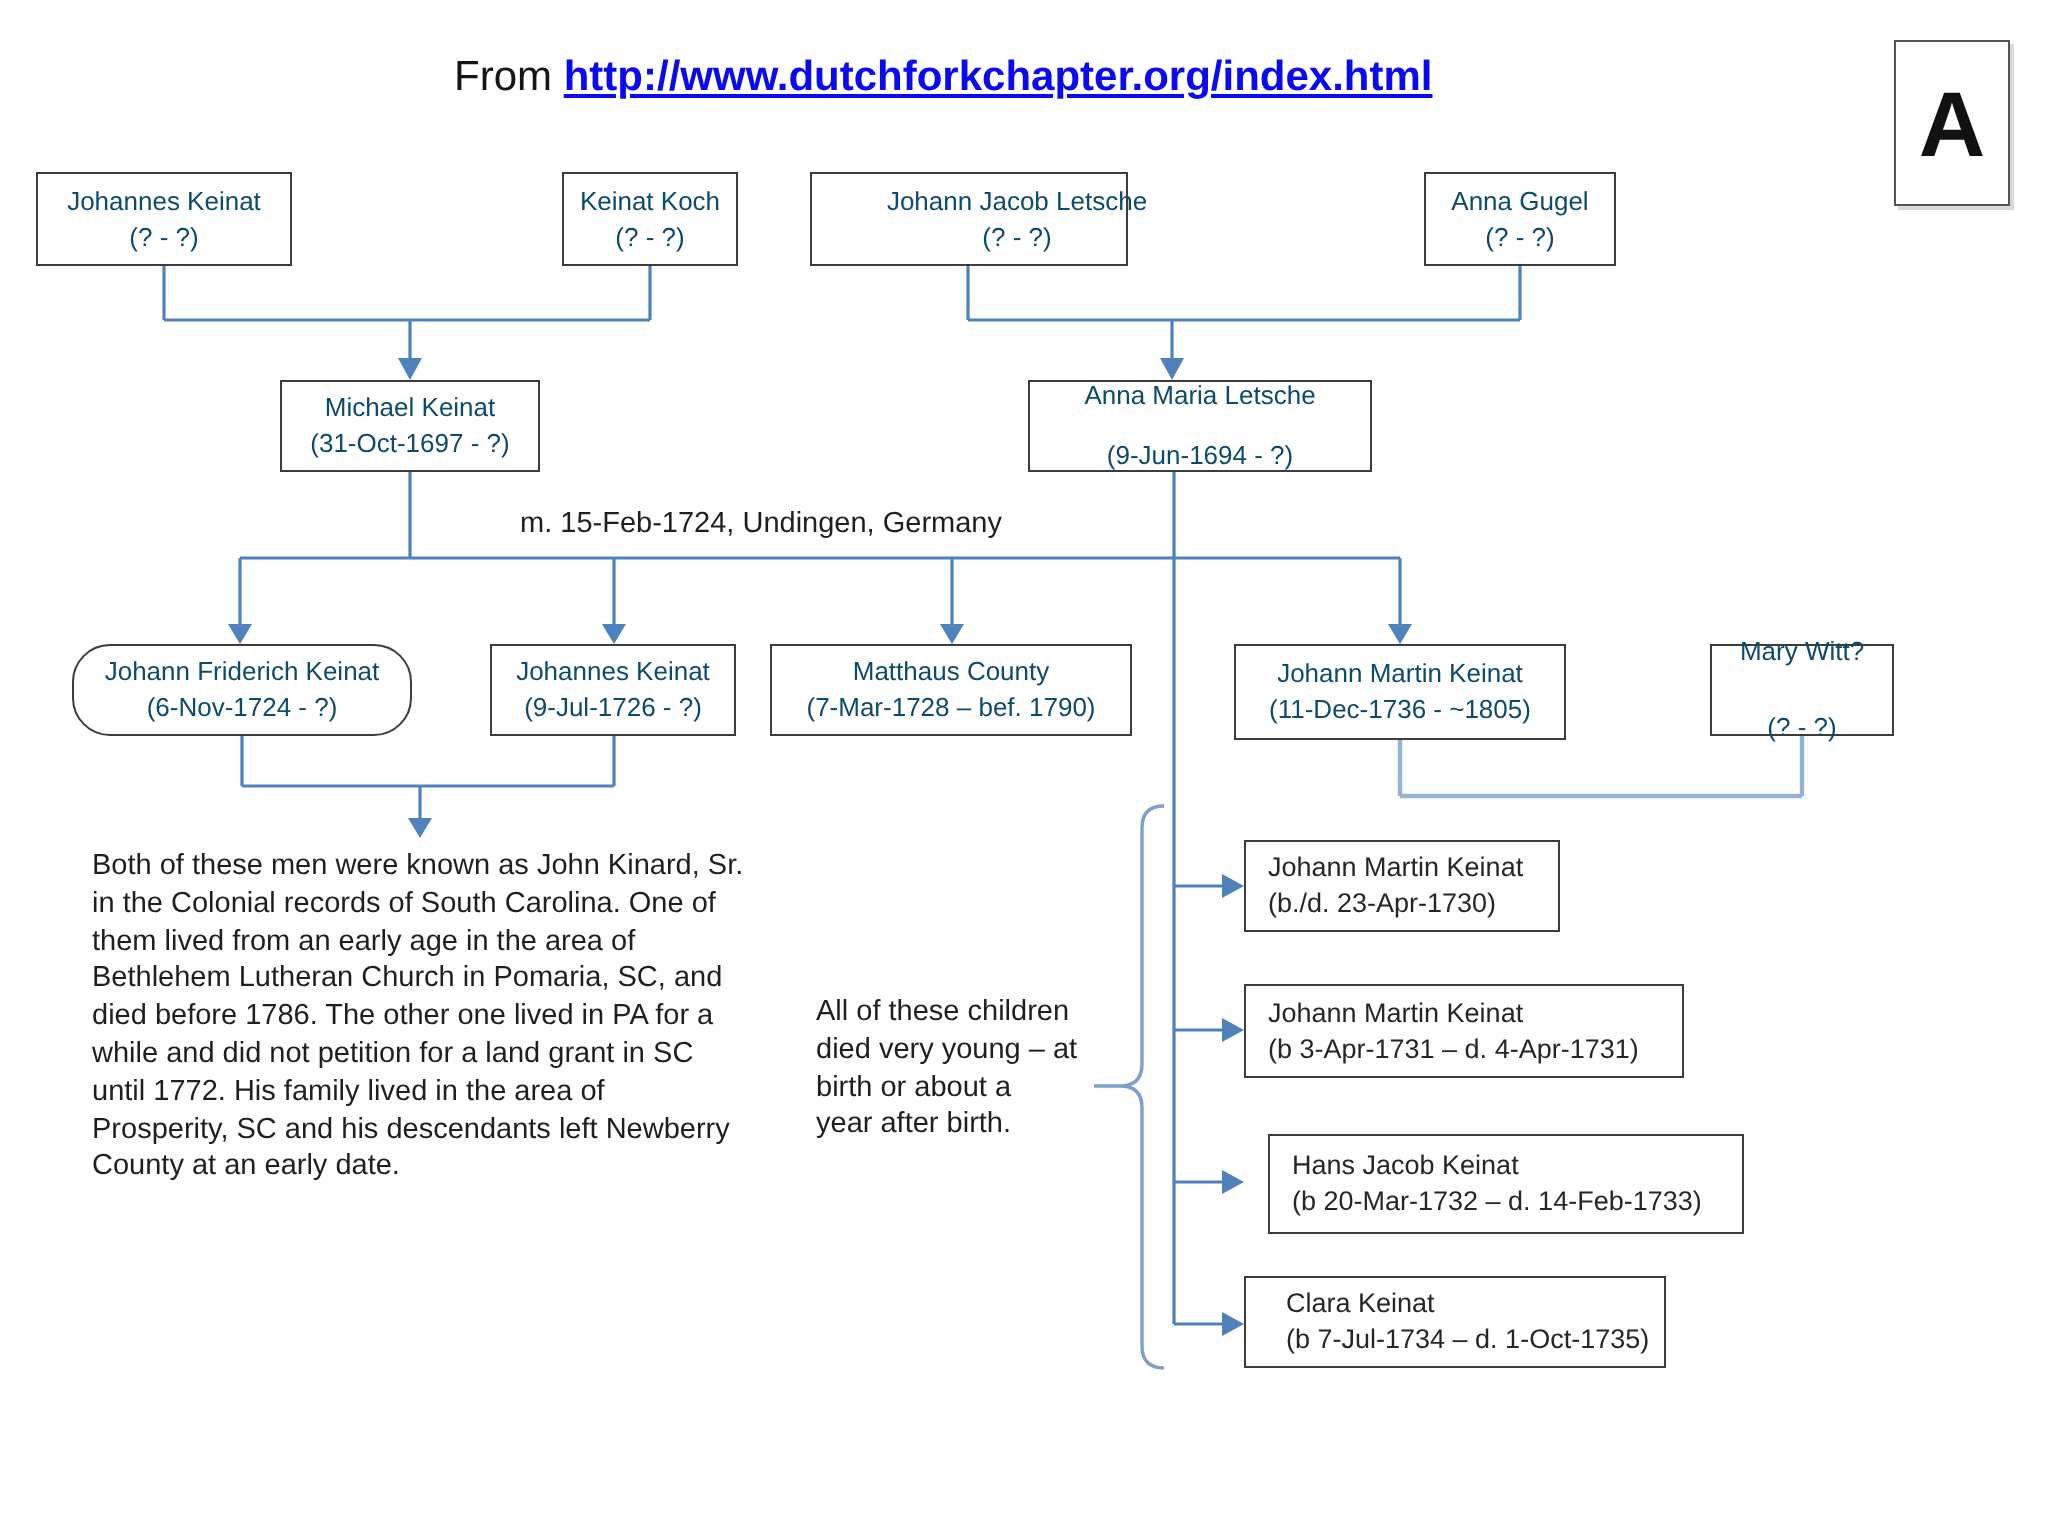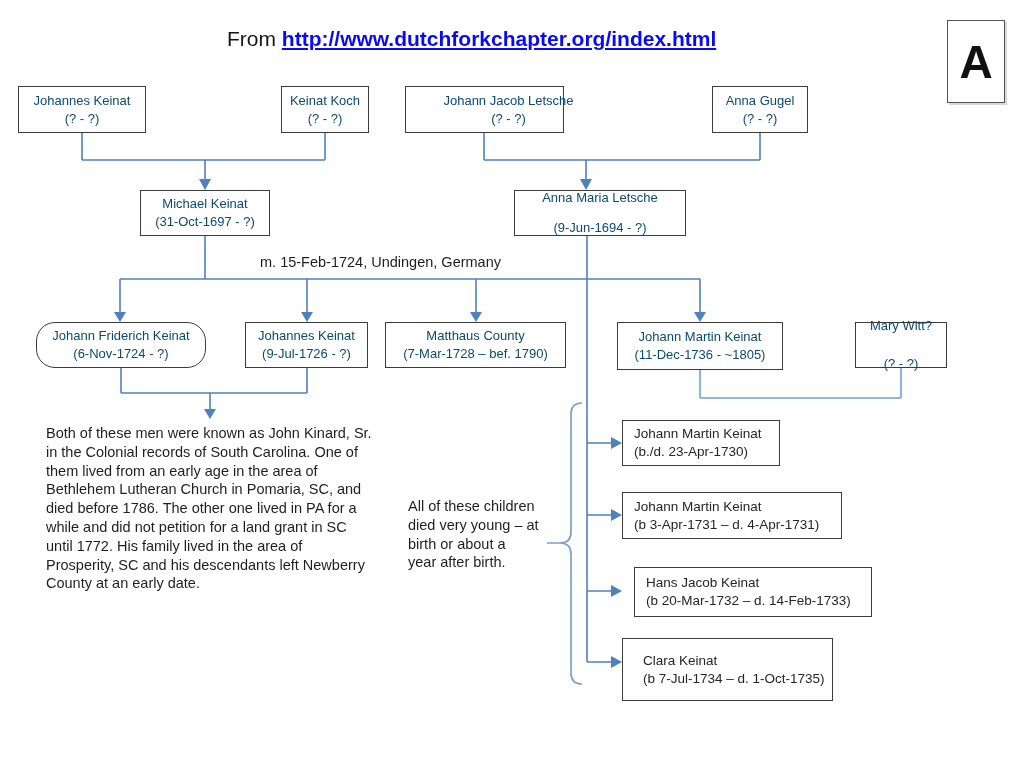--- a/index.html
+++ b/index.html
@@ -162,18 +162,18 @@
     <span class="dt">(b./d. 23-Apr-1730)</span>
   </div>
   <div class="cbox" style="left:622px;top:492px;width:220px;height:47px;">
     <span class="nm">Johann Martin Keinat</span>
     <span class="dt">(b 3-Apr-1731 – d. 4-Apr-1731)</span>
   </div>
   <div class="cbox" style="left:634px;top:567px;width:238px;height:50px;">
     <span class="nm">Hans Jacob Keinat</span>
     <span class="dt">(b 20-Mar-1732 – d. 14-Feb-1733)</span>
   </div>
-  <div class="cbox" style="left:622px;top:638px;width:211px;height:63px;padding-left:20px;">
+  <div class="cbox" style="left:622px;top:638px;width:211px;height:46px;padding-left:20px;">
     <span class="nm">Clara Keinat</span>
     <span class="dt">(b 7-Jul-1734 – d. 1-Oct-1735)</span>
   </div>
 
 </div>
 
 </body></html>

